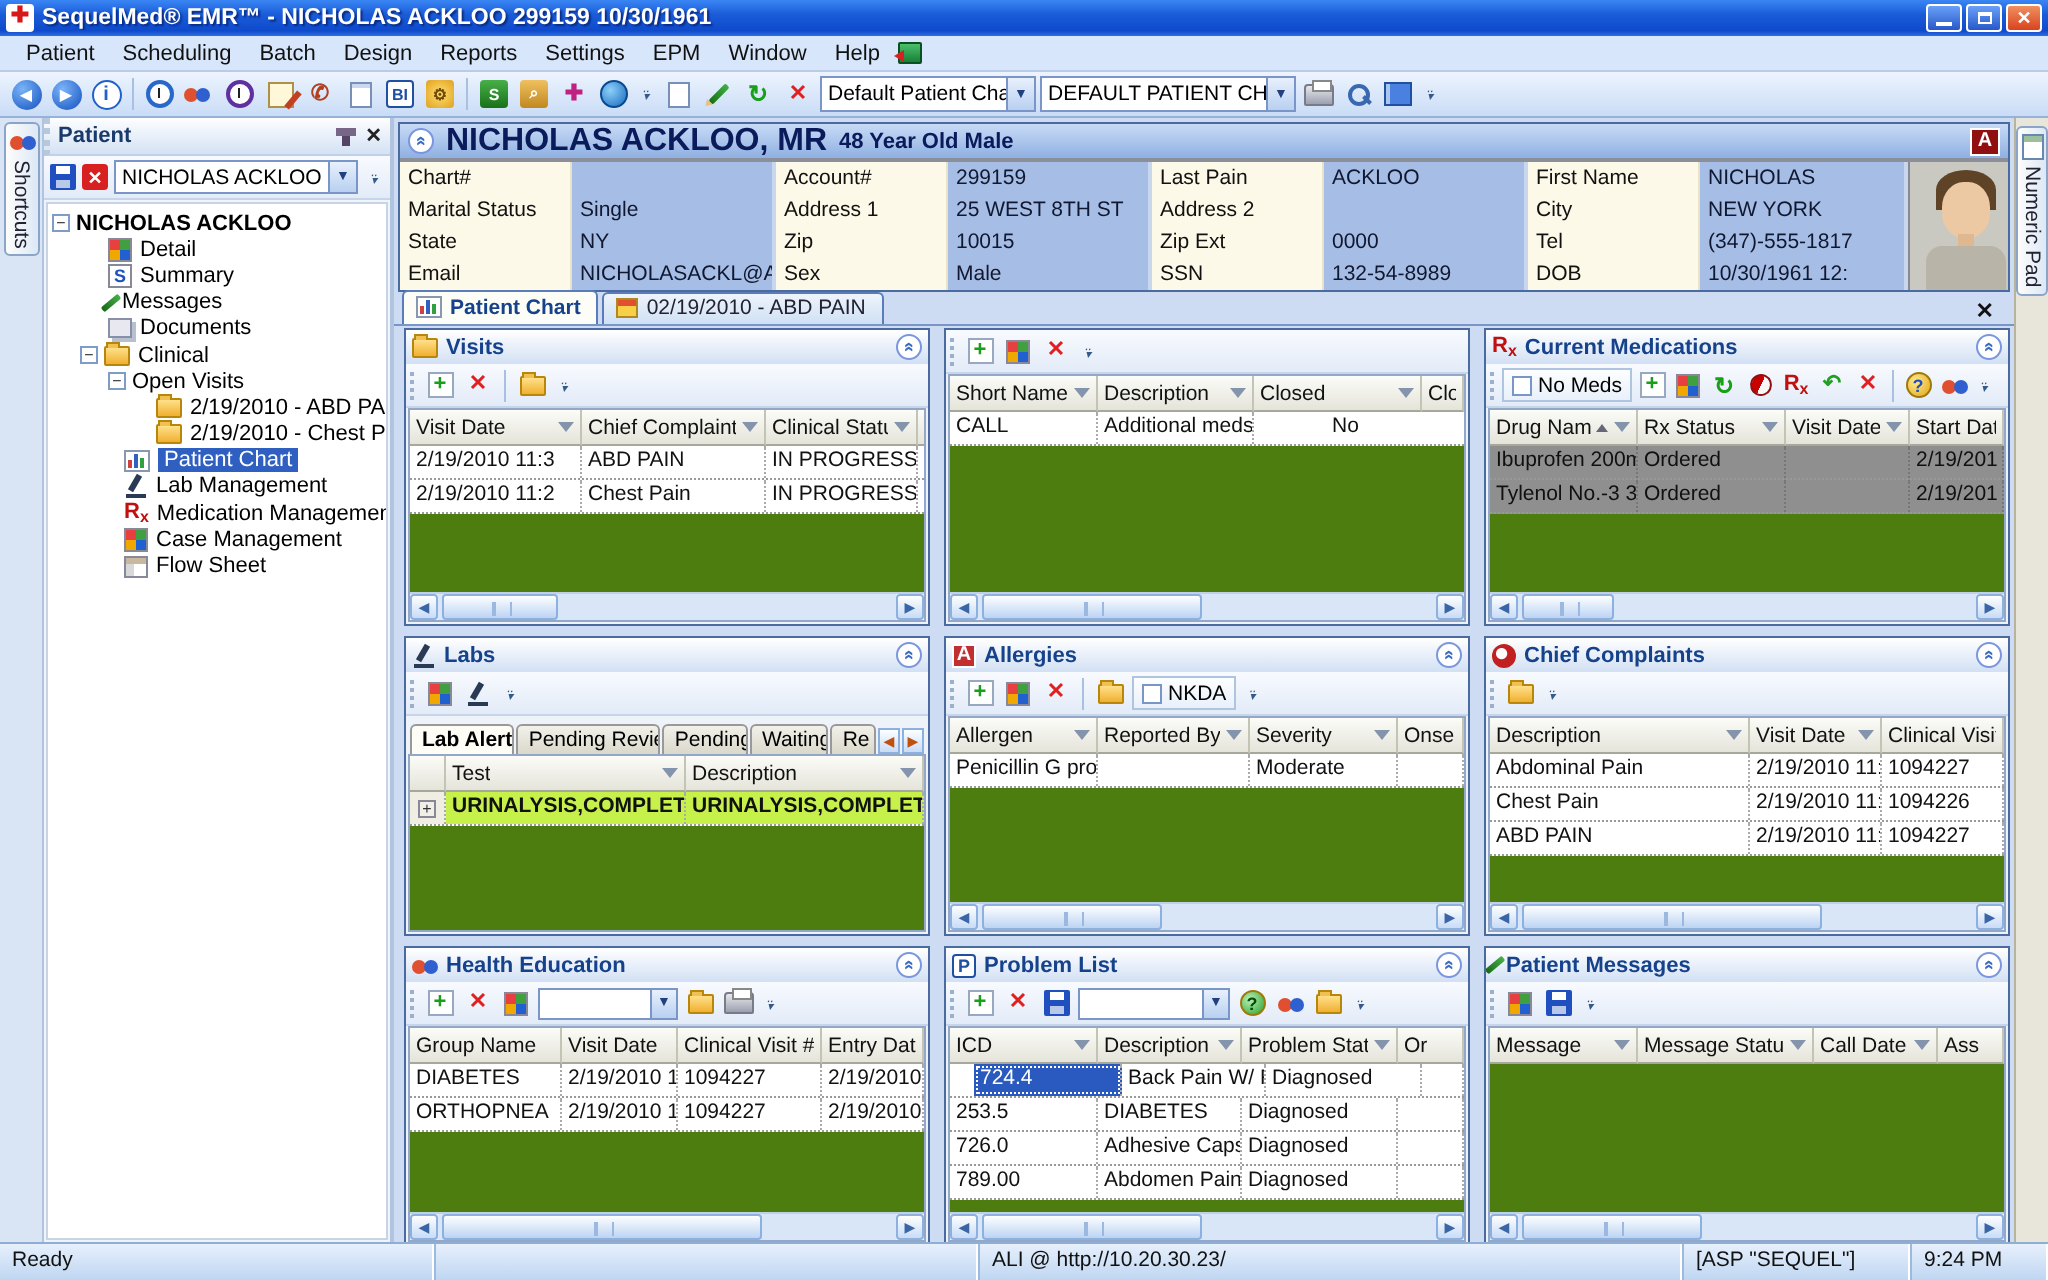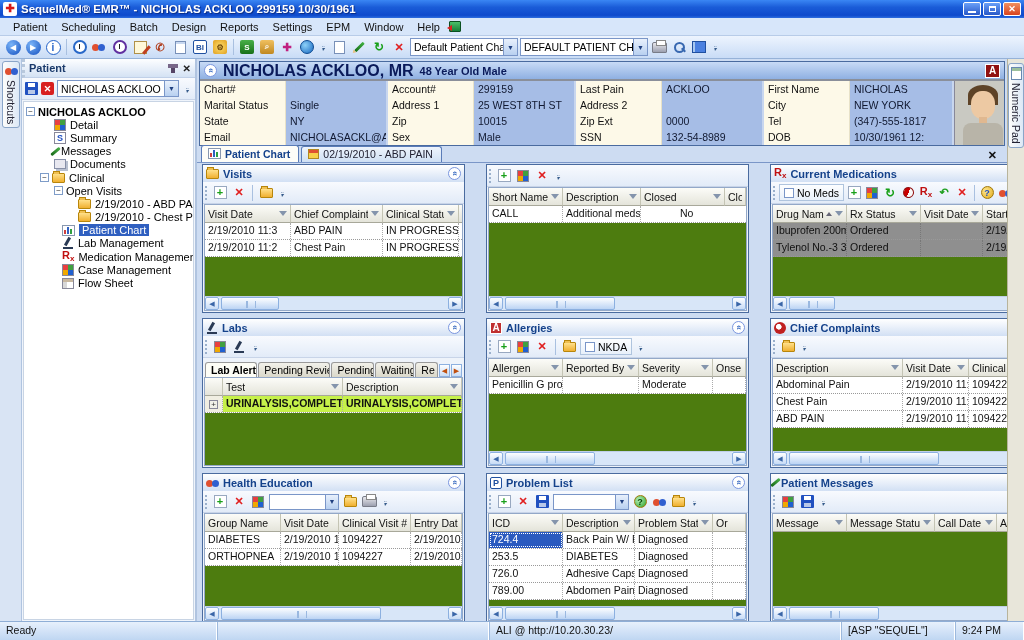--- a/index.html
+++ b/index.html
@@ -113,21 +113,21 @@
   .photo .neck{position:absolute;left:24px;top:36px;width:8px;height:8px;background:#E0B890;}
   .photo .body{position:absolute;left:8px;top:42px;width:40px;height:22px;background:#B8B4A8;border-radius:8px 8px 0 0;}
 
   .tabrow{height:17px;display:flex;align-items:flex-end;padding:0 4px;gap:2px;flex:0 0 auto;border-bottom:1px solid #7A96C8;}
   .tab{display:flex;align-items:center;gap:4px;font-size:10.5px;padding:1px 8px 2px 6px;border:1px solid #5A7CB8;border-bottom:none;border-radius:3px 3px 0 0;background:linear-gradient(#EEF4FC,#CFE0F4);color:#223;height:16px;}
   .tab.active{background:#FDFDF8;font-weight:bold;color:#15428B;height:17px;}
   .tab-x{margin-left:auto;font-size:11px;font-weight:bold;color:#111;padding:0 6px;}
   .i-vtab{width:11px;height:10px;background:#F8D048;border:1px solid #B08820;box-shadow:inset 0 3px 0 #E05030;}
 
   
-  .pgrid{flex:1;display:grid;grid-template-columns:263px 263px 263px;grid-template-rows:149px 150px 150px;gap:5px 21px;padding:1px 0 0 5px;}
+  .pgrid{flex:1;display:grid;grid-template-columns:263px 263px 263px;grid-template-rows:149px 150px 150px;gap:5px 7px;padding:1px 0 0 5px;}
   .panel{border:1px solid #4A6B9F;background:#EEF3FA;display:flex;flex-direction:column;overflow:hidden;}
   .p-hdr{height:17px;background:linear-gradient(#FFFFFF,#D2E0F4);display:flex;align-items:center;gap:4px;padding:0 3px;flex:0 0 auto;}
   .p-title{font-size:11px;font-weight:bold;color:#15428B;flex:1;white-space:nowrap;overflow:hidden;}
   .p-tools{height:22px;background:linear-gradient(#F8FAFE,#E2EBF8);border-bottom:1px solid #C8D4E8;display:flex;align-items:center;gap:3px;padding:0 2px;flex:0 0 auto;}
   .grip{width:3px;height:14px;border-left:2px dotted #9AB0CC;margin-right:1px;}
   .tbtn{display:flex;align-items:center;justify-content:center;min-width:16px;height:17px;}
   .i-add{width:13px;height:13px;background:#fff;border:1px solid #98A8C0;color:#18A018;font-weight:bold;font-size:11px;line-height:11px;text-align:center;}
   .i-pill{width:11px;height:11px;border-radius:50%;background:linear-gradient(90deg,#C80000 50%,#F8F8F8 50%);border:1px solid #901010;transform:rotate(25deg);}
   .i-undo{color:#20A020;font-weight:bold;font-size:11px;line-height:1;}
   .i-globeq{width:13px;height:13px;border-radius:50%;background:radial-gradient(circle at 35% 35%,#FFE890,#E0A818);border:1px solid #A07808;color:#2050C0;font-size:9px;font-weight:bold;text-align:center;line-height:12px;}
@@ -958,21 +958,21 @@
                 </div>
               <div class="g-c" style="width:78px;">
                   <span class="lbl">Problem Status</span>
                   <span class="fun"></span>
                 </div>
               <div class="g-c" style="flex:1;">
                   <span class="lbl">Or</span>
                 </div>
             </div>
             <div class="g-row">
-                <span class="g-d cell-sel" style="width:74px;">724.4</span>
+                <span class="g-d cell-sel" style="width:74px;margin-left:12px;">724.4</span>
                 <span class="g-d" style="width:72px;">Back Pain W/ Rad</span>
                 <span class="g-d" style="width:78px;">Diagnosed</span>
                 <span class="g-d" style="flex:1;"></span>
               </div>
             <div class="g-row">
                 <span class="g-d" style="width:74px;">253.5</span>
                 <span class="g-d" style="width:72px;">DIABETES</span>
                 <span class="g-d" style="width:78px;">Diagnosed</span>
                 <span class="g-d" style="flex:1;"></span>
               </div>

